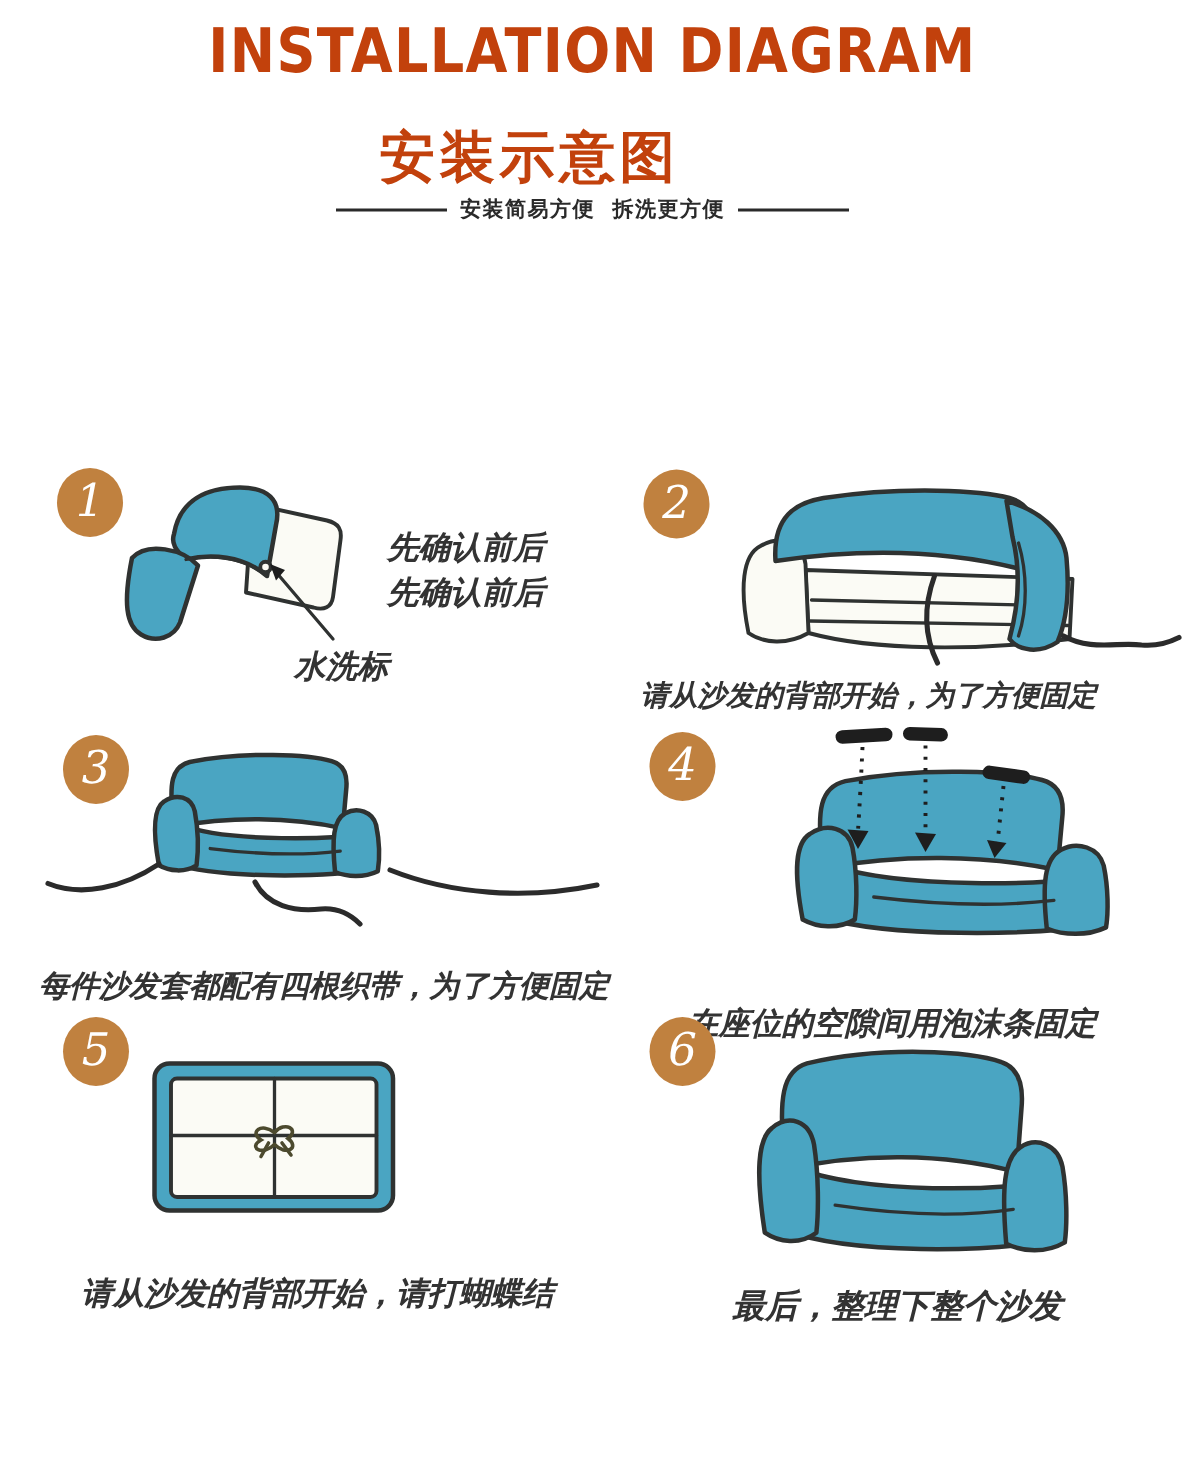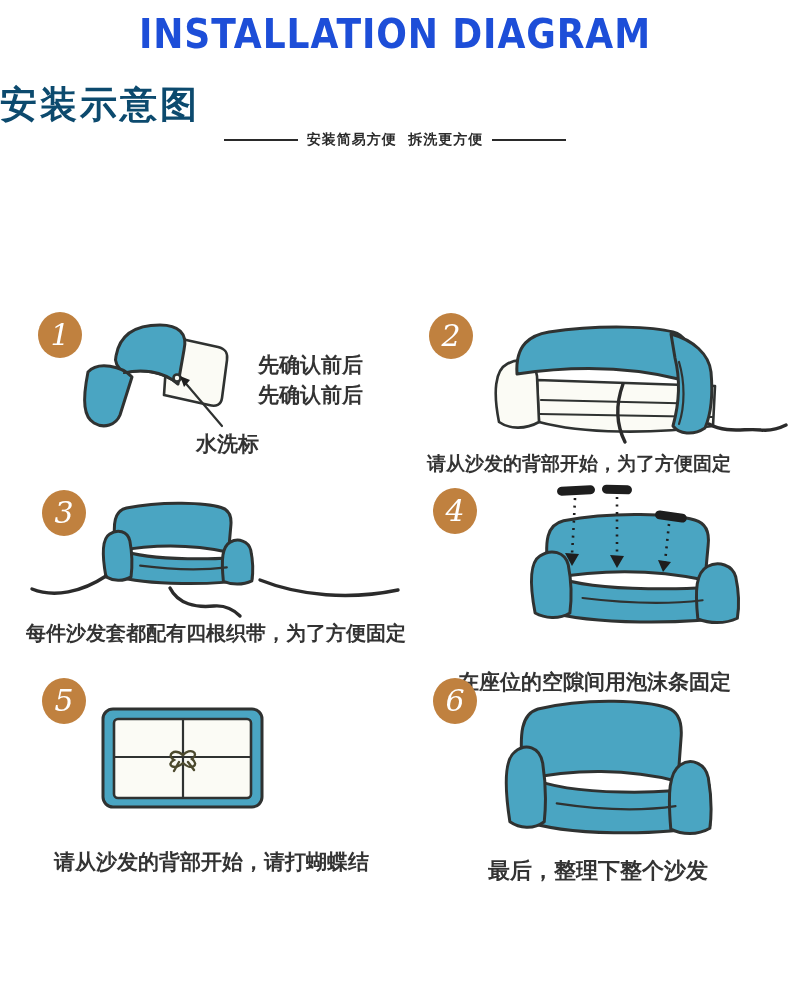--- a/index.html
+++ b/index.html
@@ -1,32 +1,32 @@
 <!DOCTYPE html>
 <html style="--badge: #c0813f; --sofa: #4aa5c2; --outline: #2f3231; --white: #fbfbf5; --strap: #2b2b2b; --text: #333333;"><head>
 <meta charset="utf-8">
 <style>
   html,body{margin:0;padding:0;background:#fff;}
   .page{position:relative;width:790px;height:984px;background:#fff;overflow:hidden;
         font-family:"DejaVu Sans","Liberation Sans",sans-serif;}
   
   .title{position:absolute;top:12px;left:0;width:790px;text-align:center;
-         font-size:41px;font-weight:bold;color:#1d4ed8;line-height:1.1;letter-spacing:1px;}
+         font-size:41px;font-weight:bold;color:#c2410c;line-height:1.1;letter-spacing:1px;}
   .title span{display:inline-block;transform:scaleX(.88);transform-origin:50% 50%;white-space:nowrap;}
-  .subtitle{position:absolute;top:80px;left:0;width:706px;text-align:left;
-            font-size:37px;font-weight:bold;color:#0c4a6e;letter-spacing:3px;}
+  .subtitle{position:absolute;top:80px;left:0;width:706px;text-align:center;
+            font-size:37px;font-weight:bold;color:#c2410c;letter-spacing:3px;}
   .tagline{position:absolute;top:131px;left:0;width:790px;display:flex;
            align-items:center;justify-content:center;gap:9px;color:#2a2a2a;text-align:center;}
   .tagline .rule{width:74px;height:0;border-top:2px solid #2a2a2a;}
   .tagline .tl-text{font-size:14px;font-weight:bold;white-space:pre;letter-spacing:1px;}
   
   .badge{position:absolute;width:44px;height:46px;border-radius:50%;
          background:var(--badge,#c0813f);color:#fff;display:flex;align-items:center;justify-content:center;
          font-family:"DejaVu Serif","Liberation Serif",serif;font-style:italic;font-size:30px;line-height:1;}
-  .cap{position:absolute;font-weight:bold;color:var(--text,#333);white-space:nowrap;}
+  .cap{position:absolute;font-weight:bold;color:var(--text,#333);white-space:nowrap;font-style:italic;}
   .illus{position:absolute;}
   
   .sf{fill:var(--sofa,#4aa5c2);stroke:var(--outline,#2f3231);stroke-width:3;stroke-linejoin:round;vector-effect:non-scaling-stroke;}
   .wf{fill:var(--white,#fbfbf5);stroke:var(--outline,#2f3231);stroke-width:2.6;stroke-linejoin:round;vector-effect:non-scaling-stroke;}
   .ln{fill:none;stroke:var(--outline,#2f3231);stroke-width:2.2;stroke-linecap:round;vector-effect:non-scaling-stroke;}
   .strap{fill:none;stroke:var(--strap,#2b2b2b);stroke-width:3.4;stroke-linecap:round;vector-effect:non-scaling-stroke;}
   .dot{fill:none;stroke:#1e1e1e;stroke-width:2.6;stroke-dasharray:2 5.5;}
   .bar{fill:#1e1e1e;}
   .tri{fill:#1e1e1e;}
   .bow{fill:none;stroke:#4c4a2e;stroke-width:2.4;stroke-linecap:round;}
@@ -81,21 +81,21 @@
       <path class="sf" d="M46,102 C38,48 44,30 64,25 C128,12 204,16 230,24 C244,28 249,40 247,58 L243,104 C180,90 110,90 46,102 Z"></path>
       <path class="sf" d="M44,146 C100,164 220,163 284,152 L283,108 C240,119 104,120 54,100 L44,146 Z"></path>
       <path class="sf" d="M28,148 C20,104 22,80 34,72 C48,62 66,66 70,84 C74,106 74,132 72,148 C58,157 40,155 28,148 Z"></path>
       <path class="sf" d="M234,156 C230,116 232,94 246,86 C260,78 278,84 282,100 C286,120 286,142 284,155 C268,163 248,162 234,156 Z"></path>
       <path class="ln" d="M88,128 C150,136 200,136 240,131"></path>
     </g>
     <path class="strap" d="M86,84 C62,100 34,106 12,97"></path>
     <path class="strap" d="M150,96 C158,112 176,116 194,114 C206,113 214,118 220,124"></path>
     <path class="strap" d="M240,88 C280,104 330,108 378,98"></path>
   </svg>
-  <div class="cap" style="left:26px;top:620px;font-size:20px;">每件沙发套都配有四根织带，为了方便固定</div>
+  <div class="cap" style="left:26px;top:644px;font-size:20px;">每件沙发套都配有四根织带，为了方便固定</div>
 
   <div class="badge" style="left:433px;top:488px;">4</div>
   <svg class="illus" style="left:505px;top:480px;" width="285" height="150" viewBox="0 0 285 150">
     <g transform="translate(8,22) scale(0.79,0.75)">
       <path class="sf" d="M46,102 C38,48 44,30 64,25 C128,12 204,16 230,24 C244,28 249,40 247,58 L243,104 C180,90 110,90 46,102 Z"></path>
       <path class="sf" d="M44,146 C100,164 220,163 284,152 L283,108 C240,119 104,120 54,100 L44,146 Z"></path>
       <path class="sf" d="M28,148 C20,104 22,80 34,72 C48,62 66,66 70,84 C74,106 74,132 72,148 C58,157 40,155 28,148 Z"></path>
       <path class="sf" d="M234,156 C230,116 232,94 246,86 C260,78 278,84 282,100 C286,120 286,142 284,155 C268,163 248,162 234,156 Z"></path>
       <path class="ln" d="M88,128 C150,136 200,136 240,131"></path>
     </g>

